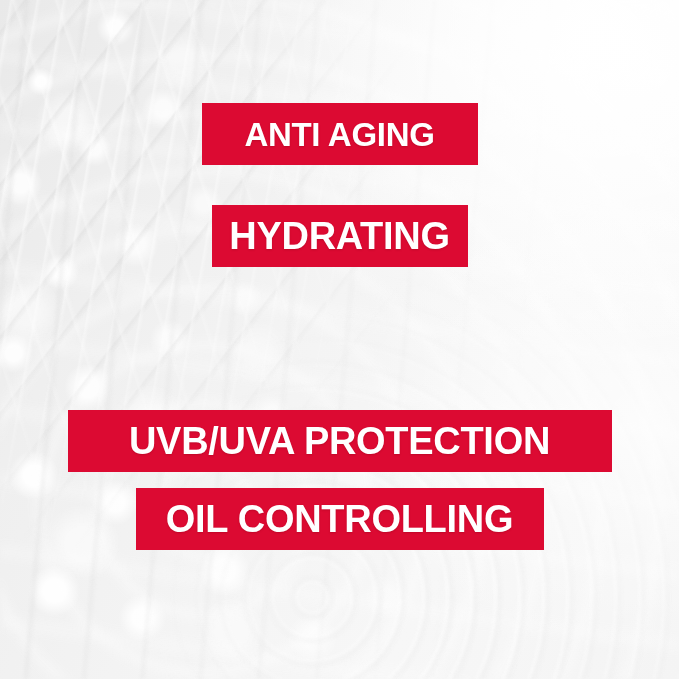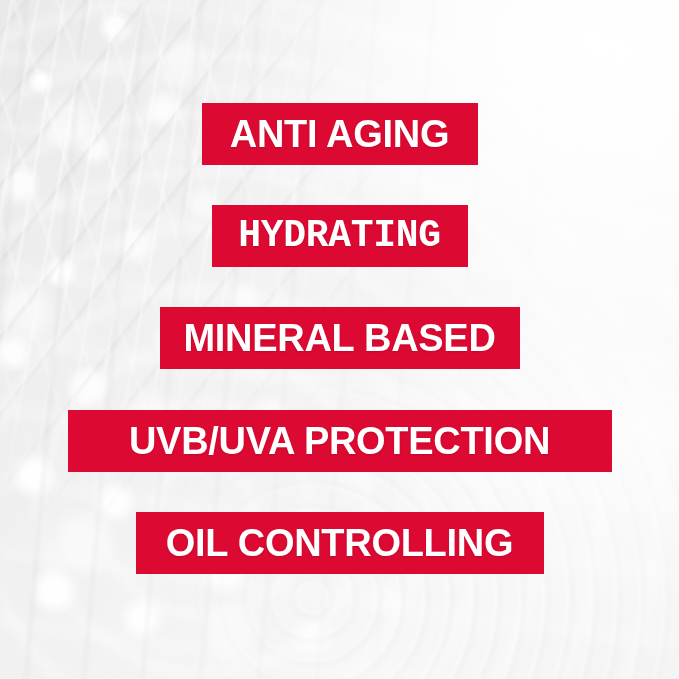--- a/index.html
+++ b/index.html
@@ -192,33 +192,30 @@
   <div class="bg-layer bg-cells-b"></div>
   <div class="bg-layer bg-cells-a"></div>
   <div class="bg-layer bg-streaks"></div>
   <div class="bg-layer bg-veins"></div>
   <div class="bg-layer bg-rings"></div>
   <div class="bg-layer bg-wash"></div>
 
   <div class="banner-stack">
 
     <div class="banner" style="top: 103px; width: 276px; height: 62px; background: rgb(220, 10, 50);">
-      <span class="banner-label" style="font-size: 38px; color: rgb(255, 255, 255);">ANTI AGING</span>
+      <span class="banner-label" style="font-size: 33px; color: rgb(255, 255, 255);">ANTI AGING</span>
     </div>
 
     <div class="banner" style="top: 205px; width: 256px; height: 62px; background: rgb(220, 10, 50);">
-      <span class="banner-label" style="font-size: 38px; color: rgb(255, 255, 255); font-family: Liberation Mono, monospace;">HYDRATING</span>
-    </div>
-
-    <div class="banner" style="top: 307px; width: 360px; height: 62px; background: rgb(220, 10, 50);">
-      <span class="banner-label" style="font-size: 38px; color: rgb(255, 255, 255);">MINERAL BASED</span>
-    </div>
+      <span class="banner-label" style="font-size: 38px; color: rgb(255, 255, 255);">HYDRATING</span>
+    </div>
+
 
     <div class="banner" style="top: 410px; width: 544px; height: 62px; background: rgb(220, 10, 50);">
       <span class="banner-label" style="font-size: 38px; color: rgb(255, 255, 255);">UVB/UVA PROTECTION</span>
     </div>
 
-    <div class="banner" style="top: 512px; width: 408px; height: 62px; background: rgb(220, 10, 50);">
+    <div class="banner" style="top: 488px; width: 408px; height: 62px; background: rgb(220, 10, 50);">
       <span class="banner-label" style="font-size: 38px; color: rgb(255, 255, 255);">OIL CONTROLLING</span>
     </div>
 
   </div>
 </div>
 
 </body></html>

